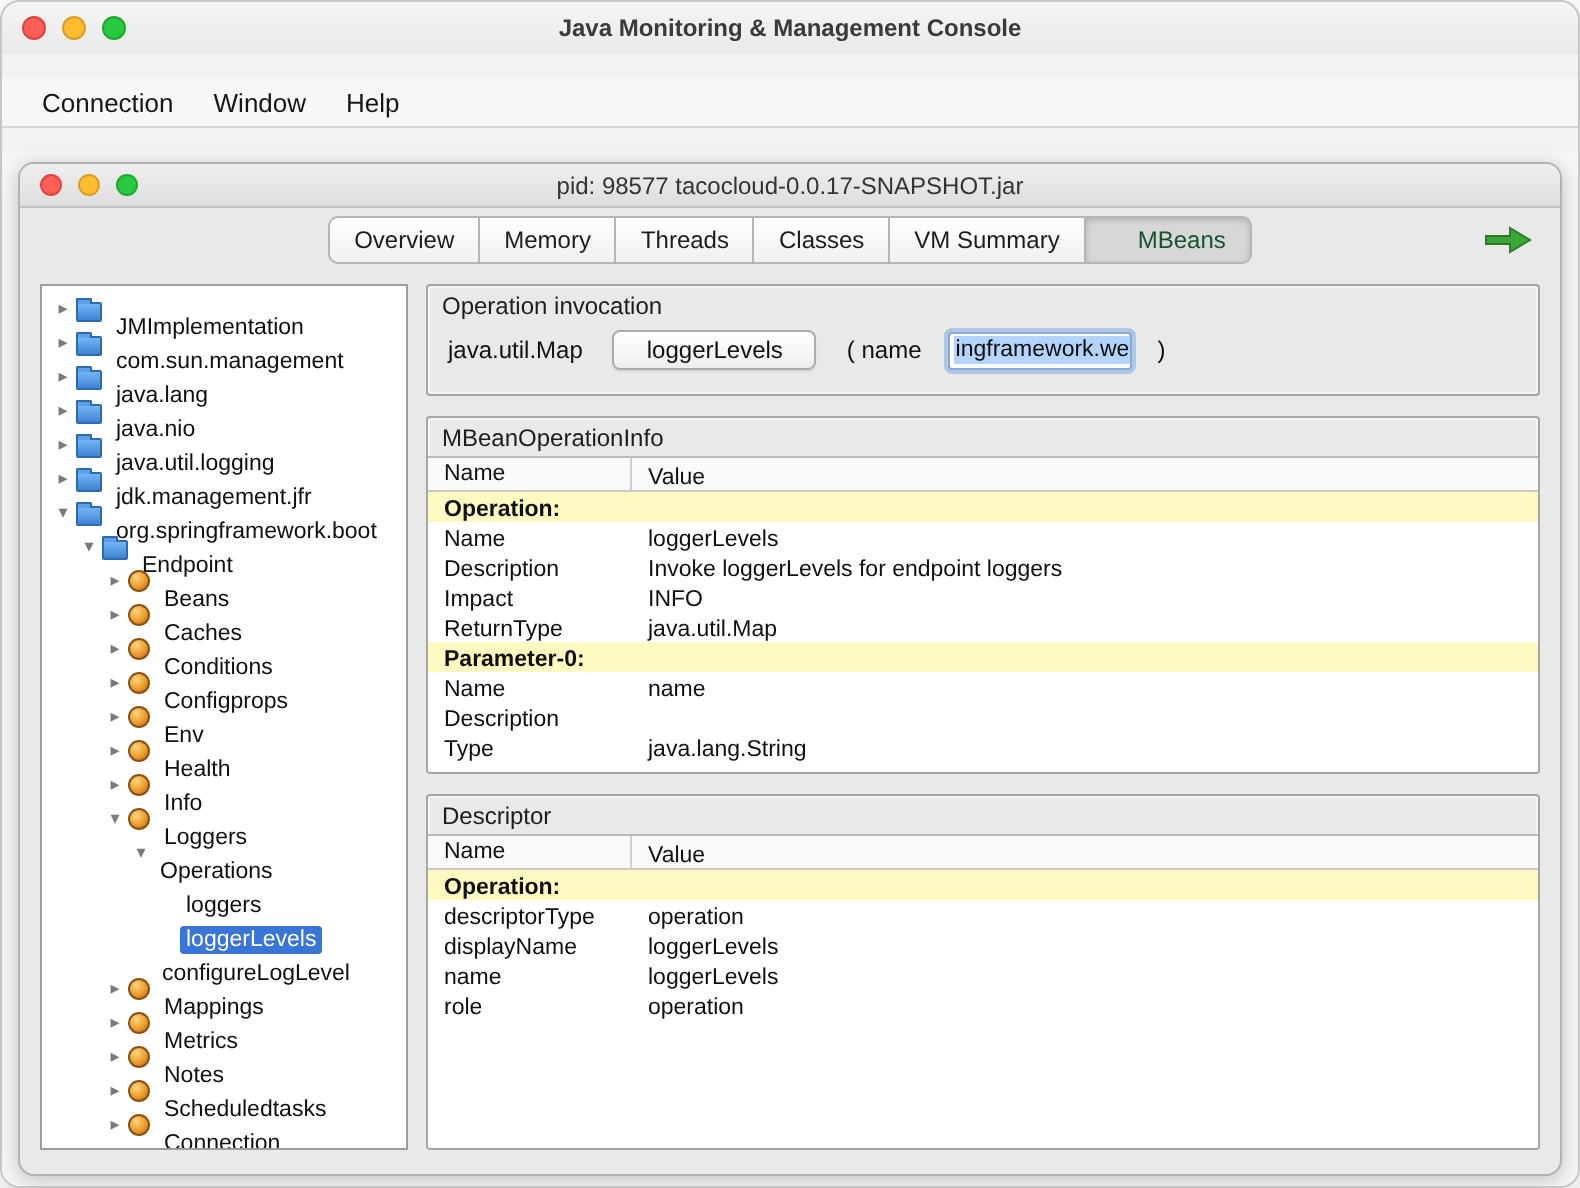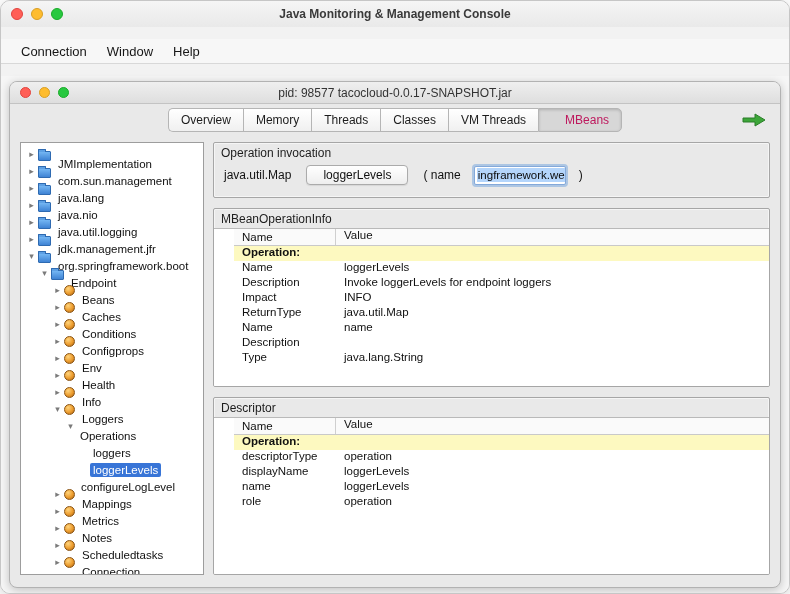--- a/index.html
+++ b/index.html
@@ -72,21 +72,21 @@
   .tab {
     font-size:12px; color:#1c1c1c;
     padding:4px 12px;
     background:linear-gradient(#ffffff,#f0f0f0);
     border:1px solid #b5b5b5; border-right:none;
     cursor:default;
   }
   .tab:first-child { border-radius:5px 0 0 5px; }
   .tab:last-child  { border-right:1px solid #b5b5b5; border-radius:0 5px 5px 0; }
   .tab.pressed {
-    background:#d7d7d7; color:#be185d;
+    background:#d7d7d7; color:#14532d;
     box-shadow:inset 0 1px 3px rgba(0,0,0,.18);
     padding-left:26px;
   }
   .connect-icon { position:absolute; right:14px; top:9px; }
   
   .main { flex:1; display:flex; gap:9px; padding:6px 10px 12px; overflow:hidden; }
   .tree-panel {
     width:184px; flex:none;
     background:#ffffff;
     border:1px solid #9d9d9d;
@@ -154,21 +154,21 @@
   }
   .textfield .sel { background:var(--text-selection); color:#0b0b0b; padding:1px 1px; white-space:nowrap; }
   
   .table {
     flex:1;
     background:#ffffff;
     border-top:1px solid #b9b9b9;
     overflow:hidden;
     font-size:11.5px; color:#101010;
   }
-  .trow { display:flex; align-items:flex-start; height:15px;margin-left:20px; }
+  .trow { display:flex; align-items:flex-end; height:15px; }
   .trow.thead { height:17px; background:#fafafa; border-bottom:1px solid #c9c9c9; }
   .trow.highlight { background:var(--row-highlight); }
   .trow.highlight .cell-name { font-weight:bold; }
   .cell-name { width:102px; flex:none; padding-left:8px; overflow:hidden; white-space:nowrap; }
   .thead .cell-name { border-right:1px solid #cfcfcf; height:100%; display:flex; align-items:center; }
   .cell-value { flex:1; padding-left:8px; overflow:hidden; white-space:nowrap; }
 </style>
 </head>
 <body>
 
@@ -200,21 +200,21 @@
         </div>
         <span>pid: 98577 tacocloud-0.0.17-SNAPSHOT.jar</span>
       </div>
 
       <div class="tabbar">
         <span id="tab-buttons" style="display:flex;">
             <span class="tab">Overview</span>
             <span class="tab">Memory</span>
             <span class="tab">Threads</span>
             <span class="tab">Classes</span>
-            <span class="tab">VM Threads</span>
+            <span class="tab">VM Summary</span>
             <span class="tab pressed">MBeans</span>
           </span>
         <span class="connect-icon">
           <svg width="24" height="14" viewBox="0 0 24 14">
             <polygon points="1,5 13,5 13,1 23,7 13,13 13,9 1,9" fill="#3da639" stroke="#2a7d28" stroke-width="1"></polygon>
           </svg>
         </span>
       </div>
 
       <div class="main">
@@ -378,20 +378,24 @@
                   <div class="cell-value">Invoke loggerLevels for endpoint loggers</div>
                 </div>
                 <div class="trow">
                   <div class="cell-name">Impact</div>
                   <div class="cell-value">INFO</div>
                 </div>
                 <div class="trow">
                   <div class="cell-name">ReturnType</div>
                   <div class="cell-value">java.util.Map</div>
                 </div>
+                <div class="trow highlight">
+                  <div class="cell-name">Parameter-0:</div>
+                  <div class="cell-value"></div>
+                </div>
                 <div class="trow">
                   <div class="cell-name">Name</div>
                   <div class="cell-value">name</div>
                 </div>
                 <div class="trow">
                   <div class="cell-name">Description</div>
                   <div class="cell-value"></div>
                 </div>
                 <div class="trow">
                   <div class="cell-name">Type</div>

